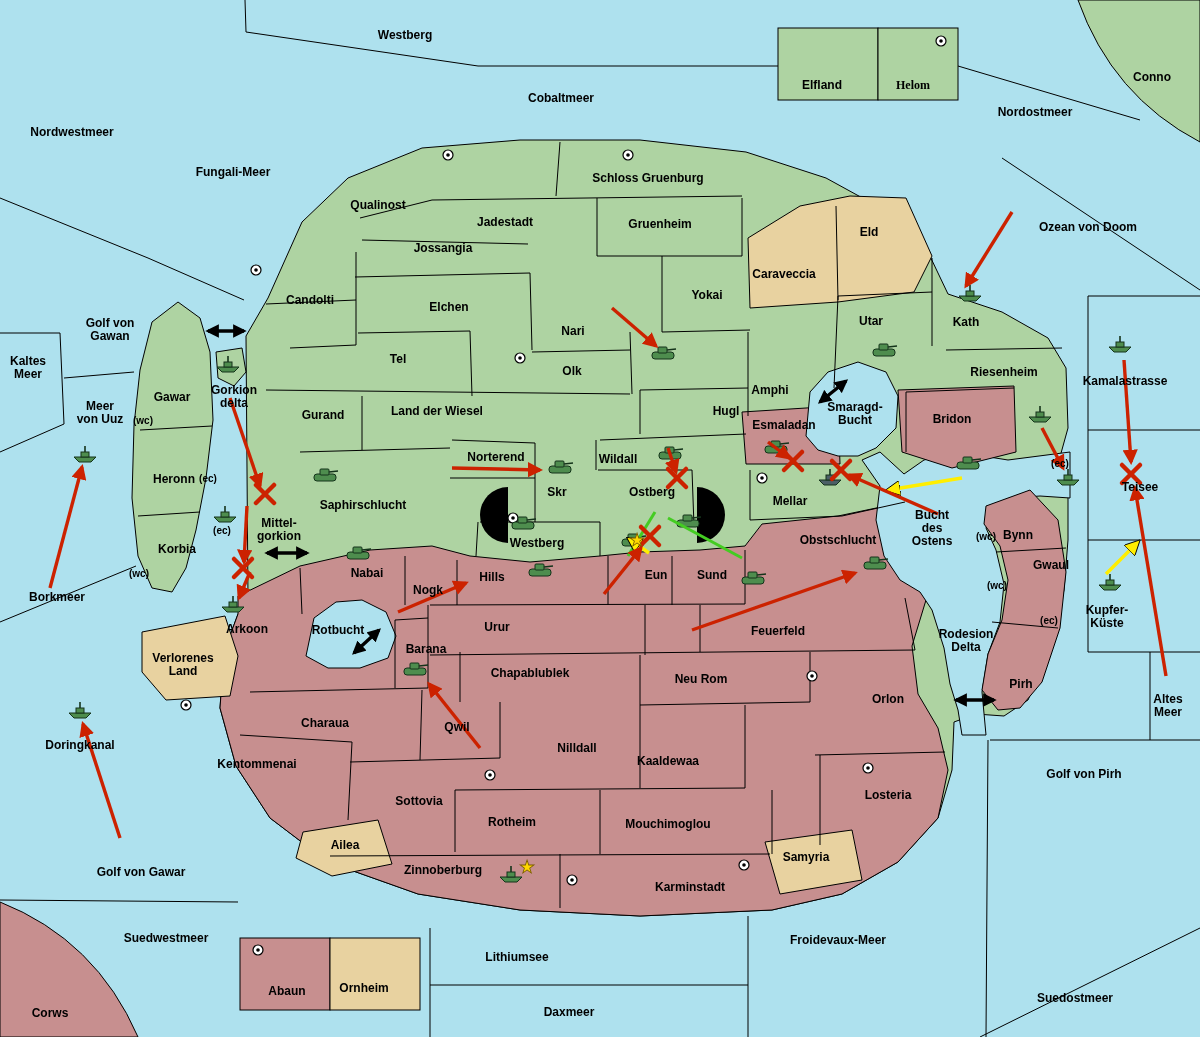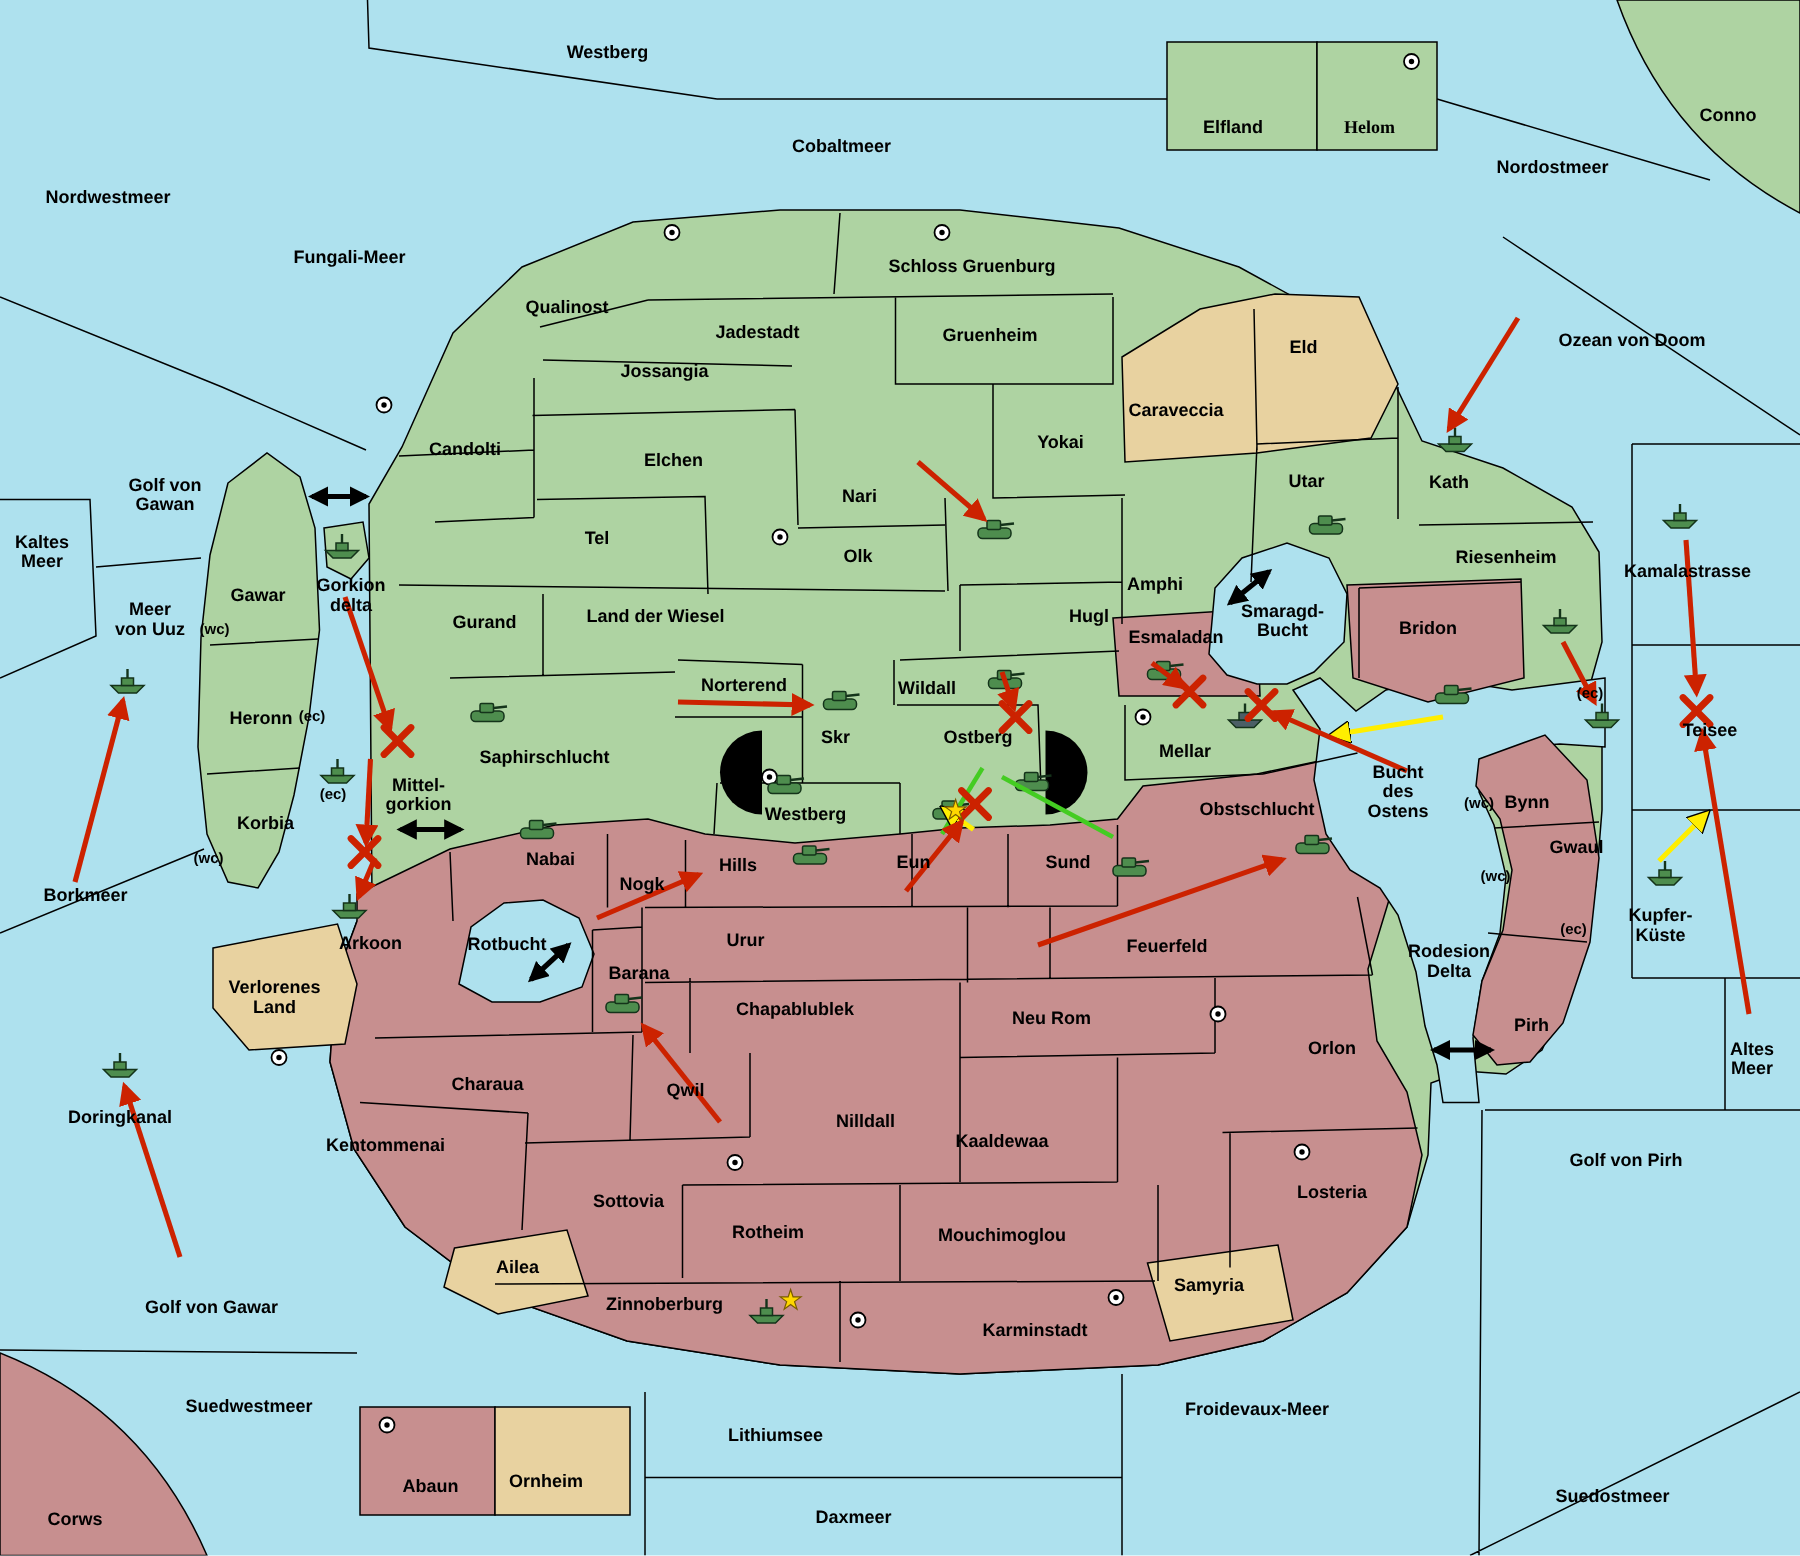--- a/index.html
+++ b/index.html
@@ -404,21 +404,21 @@
       <div class="lbl" style="left: 557px; top: 492px;">Skr</div>
       <div class="lbl" style="left: 641px; top: 492px; margin-left: 11px;">Ostberg</div>
       <div class="lbl" style="left: 790px; top: 501px;">Mellar</div>
       <div class="lbl" style="left: 363px; top: 505px;">Saphirschlucht</div>
       <div class="lbl" style="left: 177px; top: 549px;">Korbia</div>
       <div class="lbl" style="left: 537px; top: 543px; text-align: center;">Westberg</div>
       <div class="lbl" style="left: 838px; top: 540px;">Obstschlucht</div>
       <div class="lbl" style="left: 1018px; top: 535px;">Bynn</div>
       <div class="lbl" style="left: 1051px; top: 565px;">Gwaul</div>
       <div class="lbl" style="left: 367px; top: 573px;">Nabai</div>
-      <div class="lbl" style="left: 609px; top: 575px; text-align: center;">Eun</div>
+      <div class="lbl" style="left: 656px; top: 575px; text-align: center;">Eun</div>
       <div class="lbl" style="left: 712px; top: 575px;">Sund</div>
       <div class="lbl" style="left: 492px; top: 577px;">Hills</div>
       <div class="lbl" style="left: 428px; top: 590px;">Nogk</div>
       <div class="lbl" style="left: 247px; top: 629px;">Arkoon</div>
       <div class="lbl" style="left: 497px; top: 627px;">Urur</div>
       <div class="lbl" style="left: 778px; top: 631px;">Feuerfeld</div>
       <div class="lbl" style="left: 426px; top: 649px;">Barana</div>
       <div class="lbl" style="left: 183px; top: 665px;">Verlorenes
 Land</div>
       <div class="lbl" style="left: 530px; top: 673px;">Chapablublek</div>

